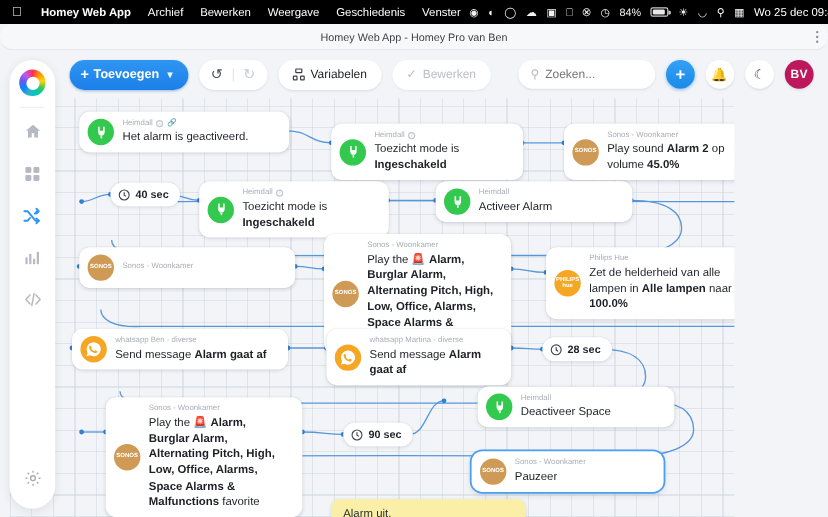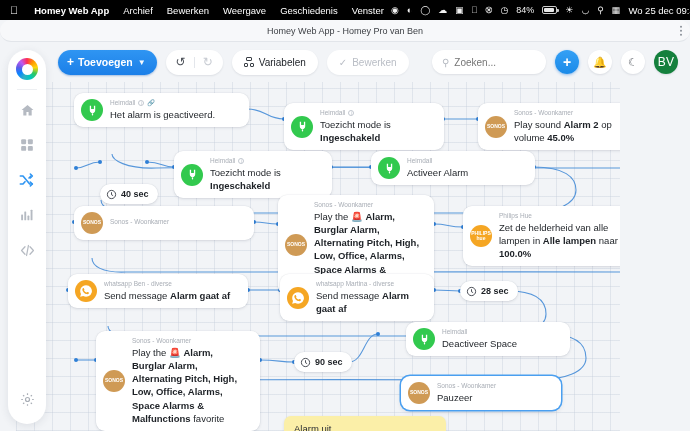--- a/index.html
+++ b/index.html
@@ -98,21 +98,21 @@
     border: 0; outline: 0; font-size: 10px; color: #8b9099; width: 100%;
     font-family: "Liberation Sans", sans-serif; background: transparent;
   }
   .circ {
     width: 24px; height: 24px; border-radius: 50%; margin-left: 9px;
     display: flex; align-items: center; justify-content: center;
     background: #fff; box-shadow: 0 1px 2px rgba(40,50,70,.12);
     font-size: 11px; color: #4a4f57;
   }
   .circ.blue { background: linear-gradient(180deg,#34a0f5,#1b8ae8); color: #fff; font-size: 14px; font-weight: bold; box-shadow: 0 1px 3px rgba(25,120,220,.45); }
-  .circ.avatar { background: #15803d; color: #fff; font-size: 12px; font-weight: normal; letter-spacing: .2px; }
+  .circ.avatar { background: #be185d; color: #fff; font-size: 10px; font-weight: bold; letter-spacing: .2px; }
 
   
   #sidebar {
     position: absolute; top: 30px; left: 8px; width: 38px; height: 374px;
     background: #fff; border-radius: 19px;
     box-shadow: 0 2px 8px rgba(40,50,70,.10);
     display: flex; flex-direction: column; align-items: center;
     padding: 8px 0 10px; z-index: 5;
   }
   .logo-ring {
@@ -125,21 +125,21 @@
   .nav-item {
     width: 26px; height: 26px; display: flex; align-items: center; justify-content: center;
     margin-bottom: 9px; color: #b5bac2;
   }
   .nav-item.active { color: #2f95f2; }
   #sidebar .grow { flex: 1; }
   .nav-item.gear { color: #a9aeb6; margin-bottom: 0; }
 
   
   #canvas {
-    position: absolute; top: 62px; left: 16px; width: 604px; height: 349px;
+    position: absolute; top: 62px; left: 8px; width: 604px; height: 349px;
     background:
       repeating-linear-gradient(0deg, rgba(196,205,218,.40) 0 1px, transparent 1px 18px),
       repeating-linear-gradient(90deg, rgba(196,205,218,.40) 0 1px, transparent 1px 18px),
       #f2f4f7;
     overflow: hidden;
   }
   #wires { position: absolute; inset: 0; width: 690px; height: 349px; pointer-events: none; }
 
   .card {
     position: absolute; background: #fff; border-radius: 9px;
@@ -448,21 +448,21 @@
         <span>SONOS</span>
       </div>
       <div class="body">
         <div class="sub">
           <span>Sonos - Woonkamer</span>
         </div>
         <div class="main">Play sound <b>Alarm 2</b> op volume <b>45.0%</b></div>
       </div>
     </div>
 
-    <div class="chip" style="left:84px; top:70px;margin-top:32px;">
+    <div class="chip" style="left:84px; top:70px;">
       <span class="clock-ic">
         <svg viewBox="0 0 24 24" fill="none" stroke="currentColor" stroke-width="2">
             <circle cx="12" cy="12" r="9"></circle>
             <path d="M12 7v5.5l3.5 2"></path>
           </svg>
       </span>
       <span>40 sec</span>
     </div>
 
     <div class="card" style="left:158px; top:69px; width:158px;">

